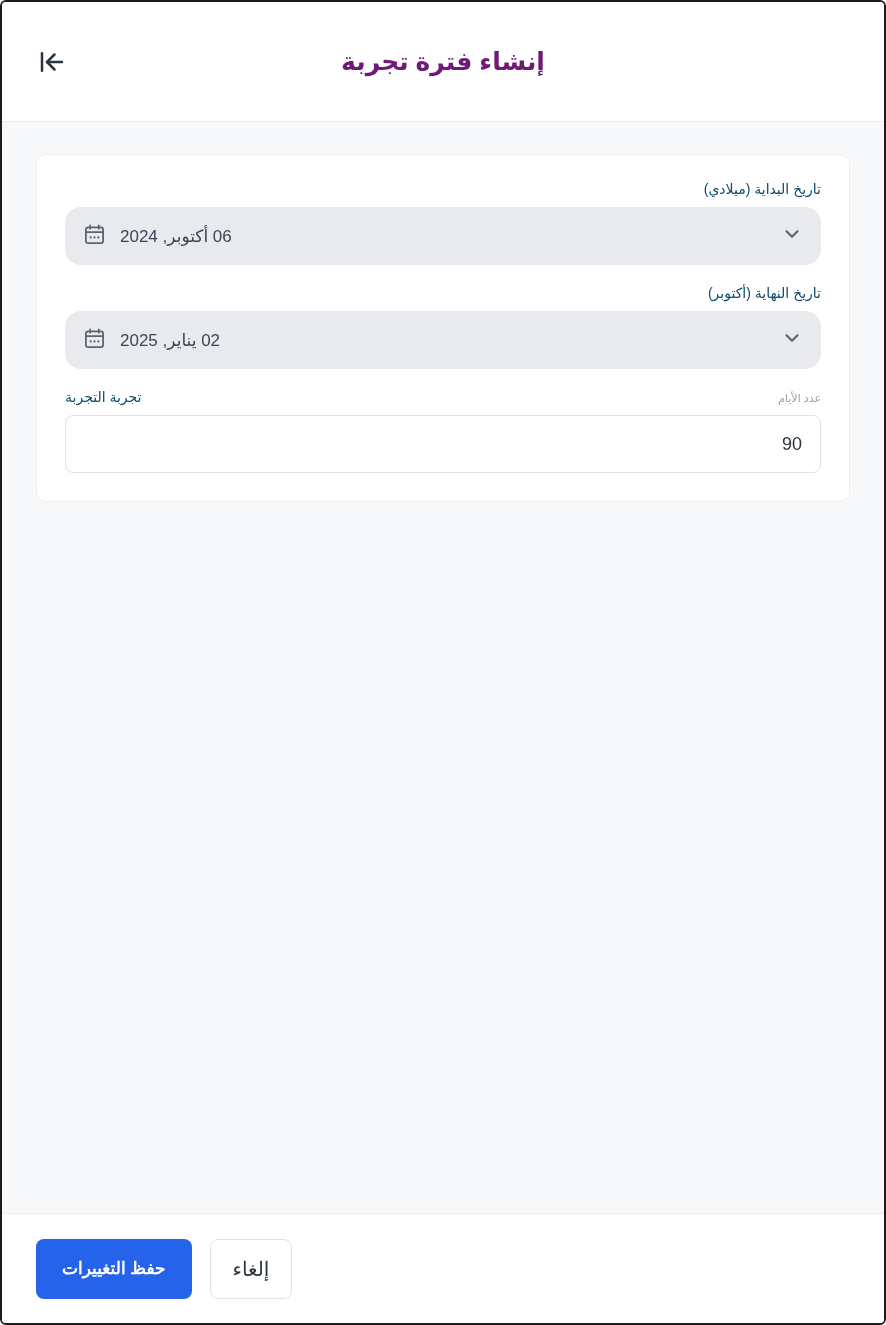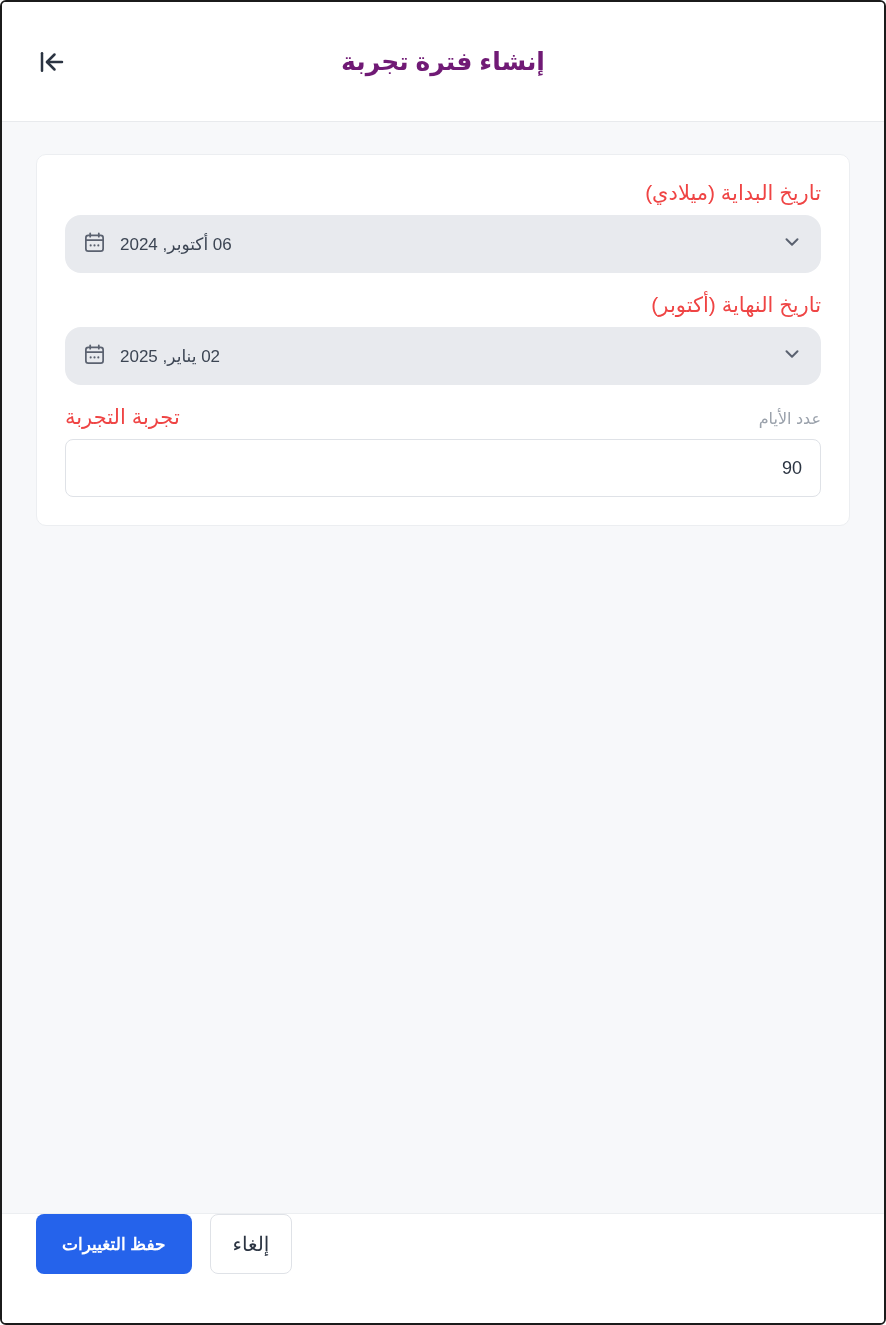--- a/index.html
+++ b/index.html
@@ -58,33 +58,33 @@
     padding: 32px 34px 0 34px;
     overflow: hidden;
   }
   .card {
     background: #ffffff;
     border: 1px solid #eceef1;
     border-radius: 10px;
     padding: 26px 28px 28px 28px;
   }
   .field-label {
-    font-size: 21px;
-    color: #ef4444;
+    font-size: 14px;
+    color: #0c4a6e;
     text-align: right;
     margin-bottom: 10px;
   }
   .label-row {
     display: flex;
     justify-content: space-between;
     align-items: baseline;
     margin-bottom: 10px;
   }
   .label-sub {
-    font-size: 16px;
+    font-size: 11px;
     color: #9aa1ab;
   }
   .select-box {
     height: 58px;
     background: #e8eaee;
     border: none;
     border-radius: 16px;
     display: flex;
     align-items: center;
     justify-content: space-between;
@@ -124,21 +124,21 @@
     outline: none;
   }
   .text-input::placeholder { color: #b4b9c1; }
 
   
   .footer {
     flex: 0 0 110px;
     background: #ffffff;
     border-top: 1px solid #eceef1;
     display: flex;
-    align-items: flex-start;
+    align-items: center;
     justify-content: flex-start;
     padding: 0 34px;
     gap: 18px;
     flex-direction: row-reverse;
   }
   .btn-primary {
     background: #2563eb;
     color: #ffffff;
     border: none;
     border-radius: 8px;

